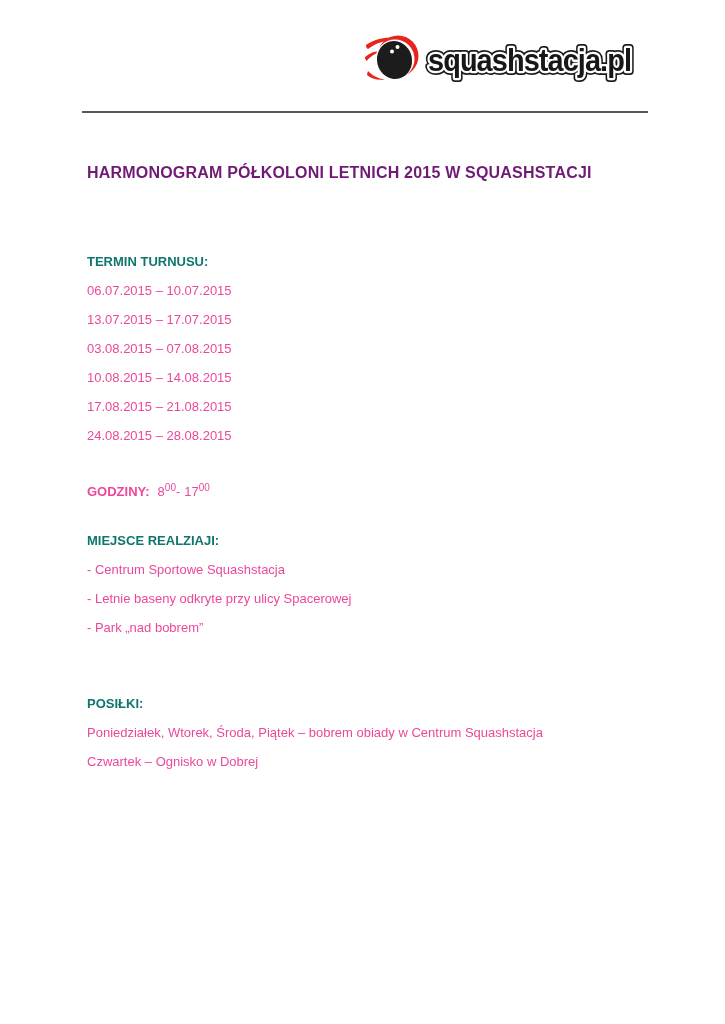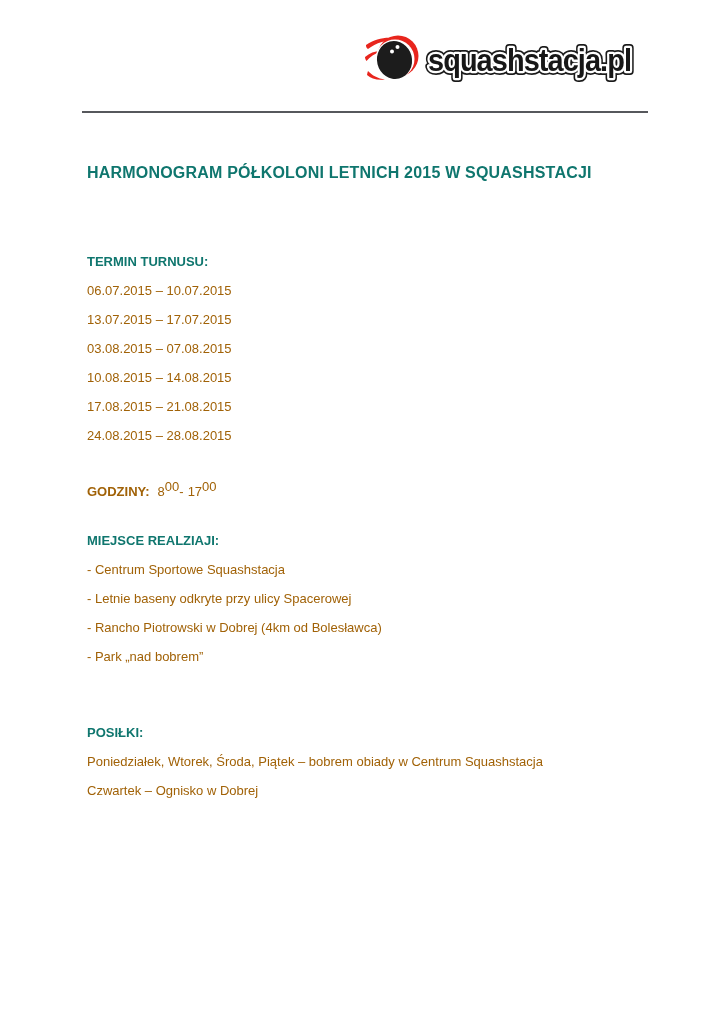--- a/index.html
+++ b/index.html
@@ -47,36 +47,36 @@
     width: 551px;
   }
   .doc-title {
     margin: 0;
     width: 502px;
     font-size: 16px;
     font-weight: bold;
     letter-spacing: 0.2px;
     text-align: center;
     line-height: 25px;
-    color: #0f766e;
+    color: #701a75;
     white-space: nowrap;
   }
   .line {
     margin: 0 0 12px 0;
     font-size: 13px;
     line-height: 17px;
-    color: #a16207;
+    color: #ec4899;
   }
   .heading { font-weight: bold; color: #0f766e; }
   .first-section { margin-top: 68px; }
   .gap-godziny { margin-top: 39px; }
   .gap-miejsce { margin-top: 32px; }
   .gap-posilki { margin-top: 59px; }
   .bold-label { font-weight: bold; margin-right: 8px; text-align: right; }
-  .hours sup { font-size: 13px; vertical-align: super; line-height: 0; }
+  .hours sup { font-size: 10px; vertical-align: super; line-height: 0; }
   .dash { margin-right: 4px; }
 </style>
 </head>
 <body>
 
 <div class="page">
 
   <div class="logo">
     <svg width="272" height="50" viewBox="0 0 272 50">
       <g>
@@ -115,21 +115,20 @@
     <p class="line">17.08.2015 – 21.08.2015</p>
     <p class="line">24.08.2015 – 28.08.2015</p>
 
     <p class="line hours gap-godziny">
       <span class="bold-label">GODZINY:</span><span>8</span><sup>00</sup><span class="dash">-</span><span>17</span><sup>00</sup>
     </p>
 
     <p class="line heading gap-miejsce">MIEJSCE REALZIAJI:</p>
     <p class="line">- Centrum Sportowe Squashstacja</p>
     <p class="line">- Letnie baseny odkryte przy ulicy Spacerowej</p>
-    <p class="line">- Rancho Piotrowski w Dobrej (4km od Bolesławca)</p>
     <p class="line">- Park „nad bobrem”</p>
 
     <p class="line heading gap-posilki">POSIŁKI:</p>
     <p class="line">Poniedziałek, Wtorek, Środa, Piątek – bobrem obiady w Centrum Squashstacja</p>
     <p class="line">Czwartek – Ognisko w Dobrej</p>
   </div>
 
 </div>
 
 </body></html>

